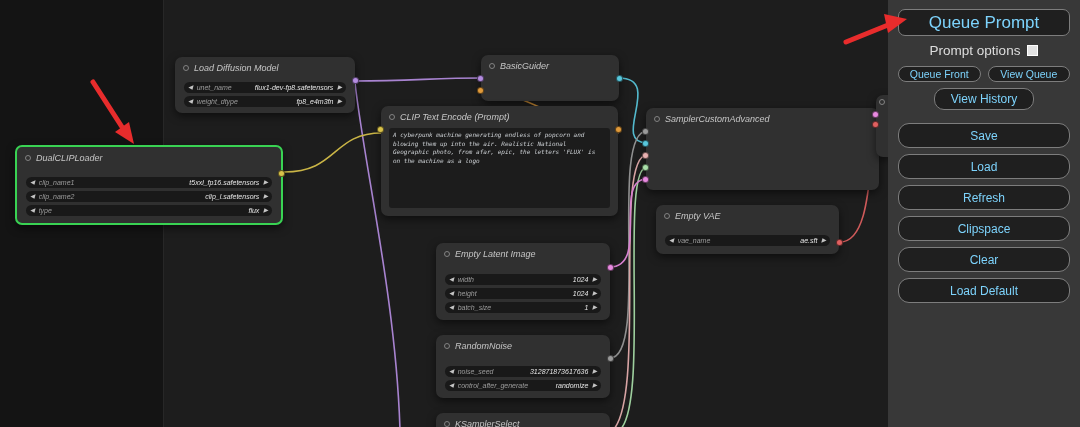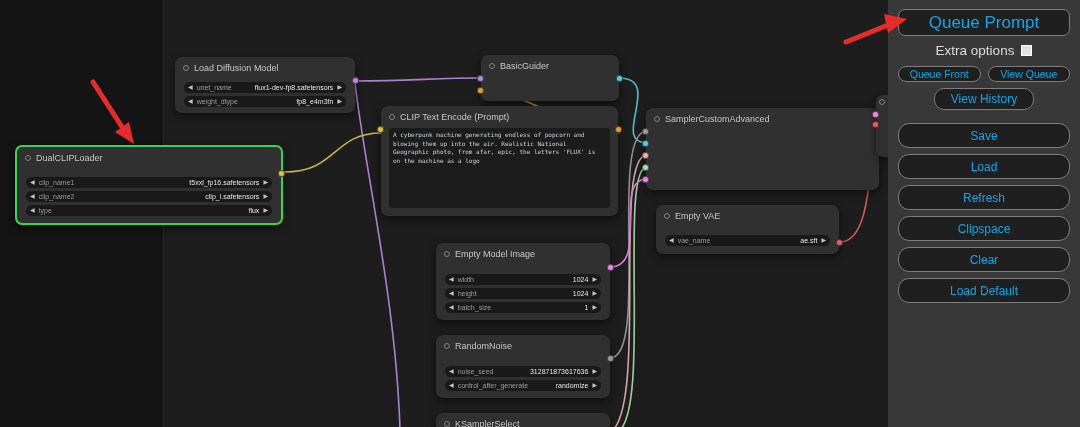--- a/index.html
+++ b/index.html
@@ -1,37 +1,37 @@
 <!DOCTYPE html>
 <html><head>
 <meta charset="utf-8">
 <style>
   html,body{margin:0;padding:0;background:#0e0e0e;}
   #app{position:relative;width:1080px;height:427px;overflow:hidden;background:#141414;font-family:"Liberation Sans",sans-serif;-webkit-font-smoothing:antialiased;}
   
-  #canvas{position:absolute;left:0;top:0;width:888px;height:427px;overflow:hidden;}
+  #canvas{position:absolute;left:0;top:0;width:888px;height:427px;overflow:hidden;font-style:italic;}
   #graph-region{position:absolute;left:163px;top:0;width:725px;height:427px;background:#1d1d1d;border-left:1px solid #272727;}
   svg.wires{position:absolute;left:0;top:0;z-index:1;}
   svg.arrows{position:absolute;left:0;top:0;z-index:40;pointer-events:none;}
   
   .node{position:absolute;z-index:2;background:#303030;border-radius:7px;box-shadow:0 3px 9px rgba(0,0,0,.55);box-sizing:border-box;}
   .node.selected{border:2px solid #39d353;}
   .node-title{display:flex;align-items:center;gap:5px;height:15px;padding:3px 8px 0;font-size:9px;color:#c6c6c6;white-space:nowrap;overflow:hidden;}
   .tdot{flex:0 0 auto;width:6px;height:6px;border:1px solid #828282;border-radius:50%;box-sizing:border-box;}
   .widgets{display:block;}
   .widget{display:flex;align-items:center;height:11px;background:#191919;border-radius:6px;margin:0 9px 3px;padding:0 4px;font-size:7px;line-height:11px;white-space:nowrap;overflow:hidden;}
   .warr{color:#c4c4c4;font-size:6px;}
   .wlabel{margin-left:4px;color:#9c9c9c;}
   .wval{margin-left:auto;margin-right:4px;color:#e6e6e6;}
   .dot{position:absolute;width:7px;height:7px;border-radius:50%;border:1px solid rgba(0,0,0,.55);box-sizing:border-box;z-index:3;}
   .dot.in{left:-4px;} .dot.out{right:-4px;}
   .prompt-box{margin:4px 8px 0;height:80px;background:#1c1c1c;border-radius:3px;padding:3px 4px;font-family:"DejaVu Sans Mono",monospace;font-size:6px;line-height:1.45;color:#ced2d6;overflow:hidden;box-sizing:border-box;}
   
   #sidebar{position:absolute;left:888px;top:0;width:192px;height:427px;background:#383838;box-sizing:border-box;padding:9px 10px;z-index:20;}
-  #sidebar button{display:block;background:#1f1f1f;border:1px solid #7d7d7d;color:#0ea5e9;font-family:"Liberation Sans",sans-serif;cursor:pointer;}
+  #sidebar button{display:block;background:#1f1f1f;border:1px solid #7d7d7d;color:#7dd3fc;font-family:"Liberation Sans",sans-serif;cursor:pointer;}
   .queue-btn{width:100%;height:27px;border-radius:7px;font-size:17px;}
   .extra-row{display:flex;align-items:center;justify-content:center;gap:7px;margin-top:7px;font-size:13.5px;color:#dedede;}
   .checkbox{width:11px;height:11px;background:#e2e2e2;border:1px solid #fff;box-sizing:border-box;}
   .pill-row{display:flex;gap:7px;margin-top:8px;}
   .pill{flex:1;height:16px;border-radius:10px;font-size:10.5px;line-height:12px;padding:0;}
   .history{width:100px;height:22px;border-radius:10px;font-size:12px;margin:6px auto 0;}
   .big-col{margin-top:13px;display:flex;flex-direction:column;gap:6px;}
   .big{width:100%;height:25px;border-radius:11px;font-size:12px;}
 </style>
 </head>
@@ -155,21 +155,21 @@
           <span class="wlabel">vae_name</span>
           <span class="wval">ae.sft</span>
           <span class="warr">▶</span>
         </div>
       </div>
     </div>
 
     <div class="node" style="left:436px;top:243px;width:174px;height:77px;">
       <div class="node-title">
         <span class="tdot"></span>
-        <span>Empty Model Image</span>
+        <span>Empty Latent Image</span>
       </div>
       <span class="dot out" style="top:21px;background:#e88ae0;"></span>
       <div class="widgets" style="margin-top:13px;">
         <div class="widget">
           <span class="warr">◀</span>
           <span class="wlabel">width</span>
           <span class="wval">1024</span>
           <span class="warr">▶</span>
         </div>
         <div class="widget">
@@ -226,21 +226,21 @@
       <g stroke="#e82c2c" fill="#e82c2c">
         <line x1="93" y1="82" x2="122" y2="127" stroke-width="5" stroke-linecap="round"></line>
         <polygon points="134,144 115,132 129,122" stroke="none"></polygon>
       </g>
     </svg>
   </div>
 
   <div id="sidebar">
     <button class="queue-btn">Queue Prompt</button>
     <div class="extra-row">
-      <span>Extra options</span>
+      <span>Prompt options</span>
       <span class="checkbox"></span>
     </div>
     <div class="pill-row">
       <button class="pill">Queue Front</button>
       <button class="pill">View Queue</button>
     </div>
     <button class="history">View History</button>
     <div class="big-col">
       <button class="big">Save</button>
       <button class="big">Load</button>

